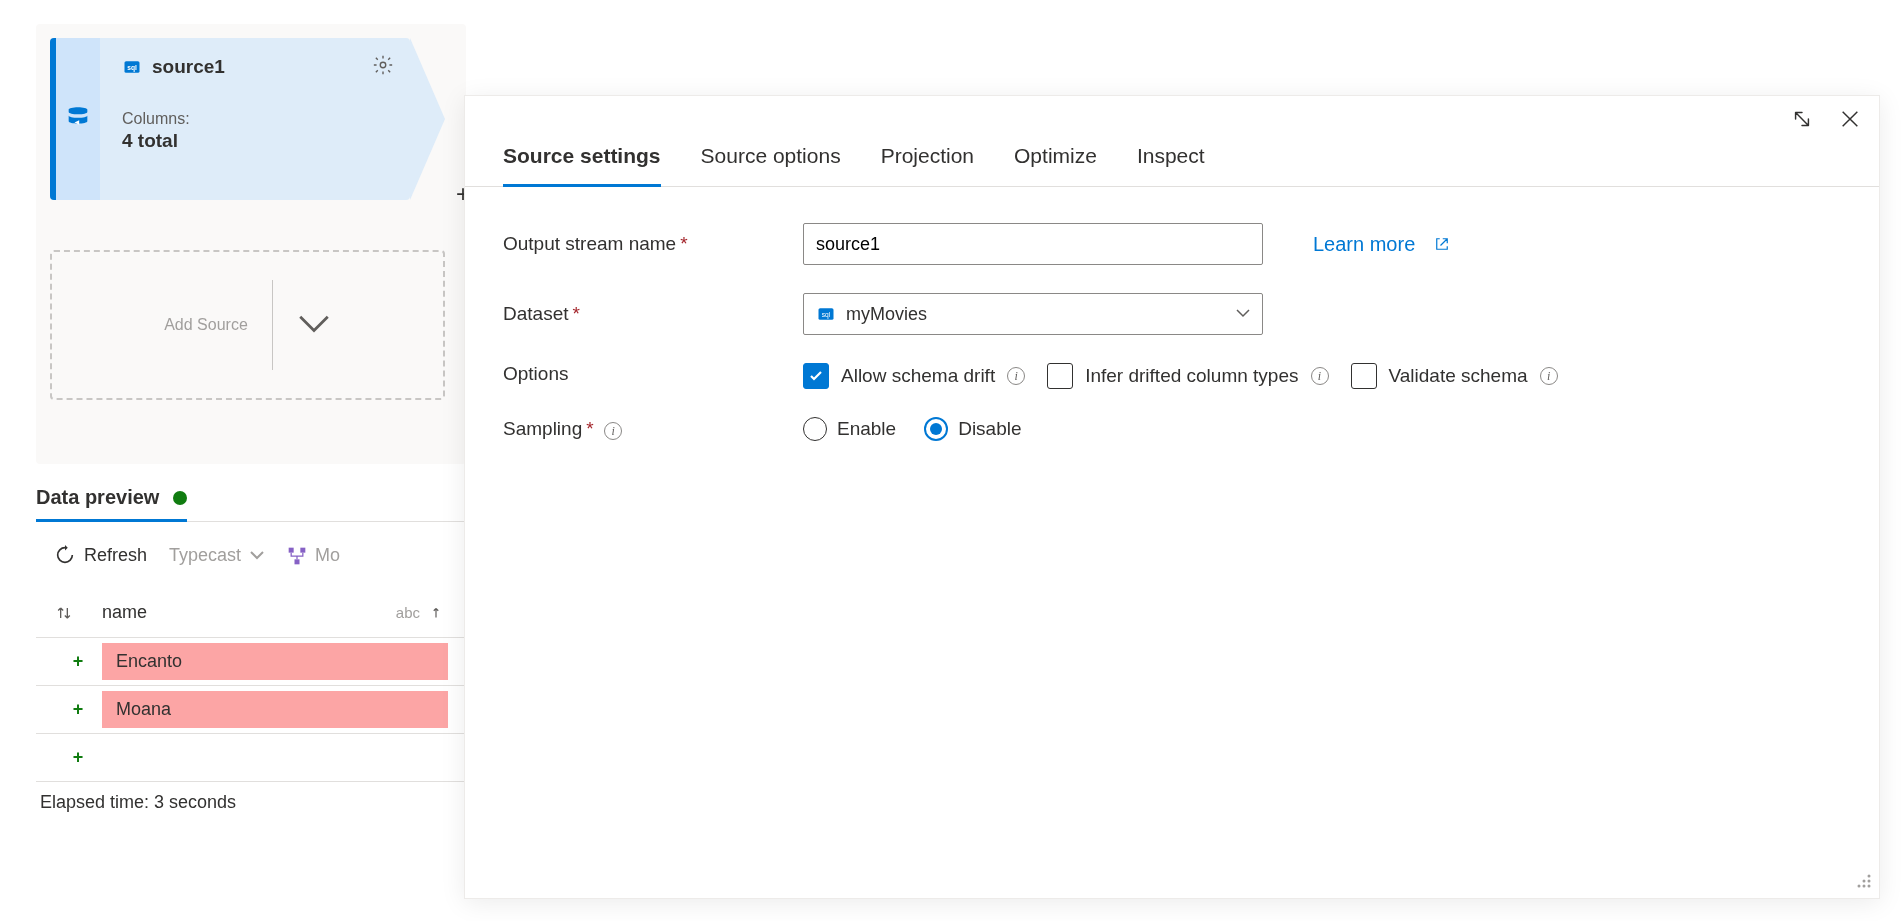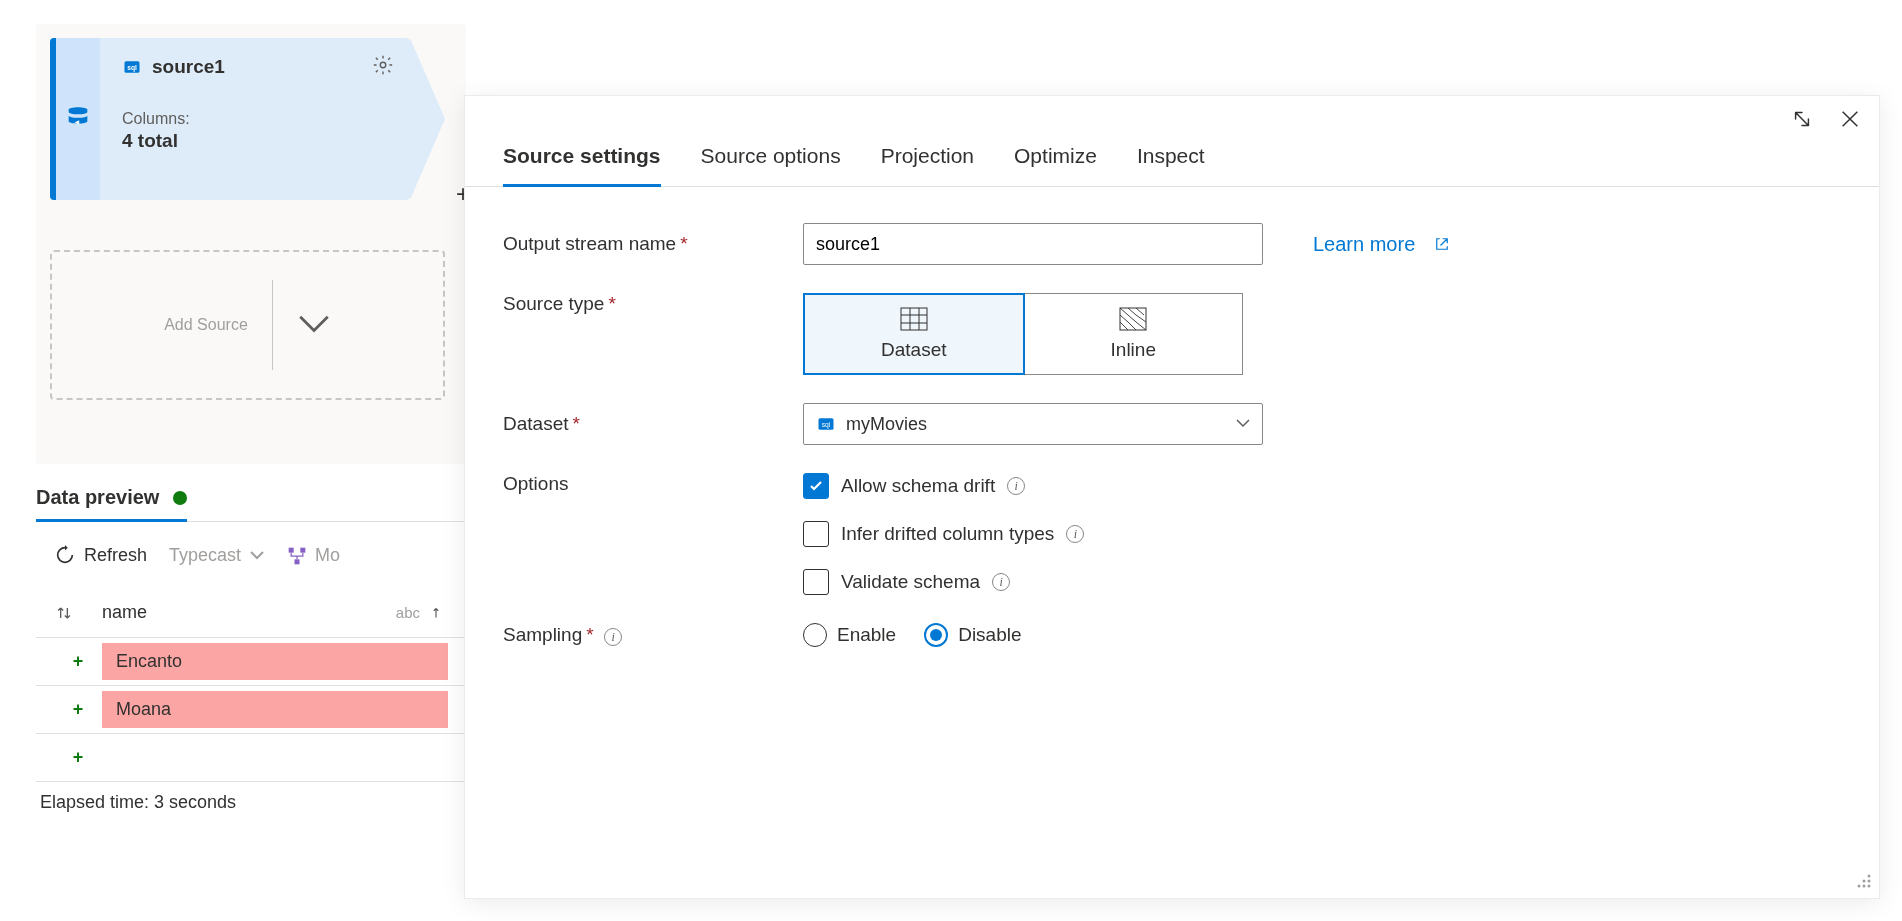--- a/index.html
+++ b/index.html
@@ -315,21 +315,21 @@
     .learn-more {
       color: #0078d4;
       font-size: 20px;
       margin-left: 50px;
       display: flex;
       align-items: center;
       gap: 18px;
     }
     .checkbox-list {
       display: flex;
-      flex-direction: column;
+      flex-direction: row;
       gap: 22px;
     }
     .checkbox-row {
       display: flex;
       align-items: center;
       gap: 12px;
       font-size: 19px;
     }
     .checkbox {
       width: 26px;
@@ -528,41 +528,20 @@
         <input class="text-input" value="source1" style="">
       </div>
       <a class="learn-more">
         <span>Learn more</span>
         <svg width="18" height="18" viewBox="0 0 24 24">
             <path d="M9 5H5v14h14v-4M13 5h6v6M19 5l-9 9" stroke="#0078d4" stroke-width="1.6" fill="none"></path>
           </svg>
       </a>
     </div>
 
-    <div class="form-row top">
-      <div class="form-label">
-        <span>Source type</span><span class="req">*</span>
-      </div>
-      <div class="toggle-group">
-        <div class="toggle-btn active">
-          <svg width="28" height="24" viewBox="0 0 28 24">
-              <rect x="1" y="1" width="26" height="22" stroke="#323130" fill="none"></rect>
-              <path d="M1 8h26M1 16h26M10 1v22M19 1v22" stroke="#323130"></path>
-            </svg>
-          <span>Dataset</span>
-        </div>
-        <div class="toggle-btn">
-          <svg width="28" height="24" viewBox="0 0 28 24">
-              <rect x="1" y="1" width="26" height="22" stroke="#323130" fill="none"></rect>
-              <path d="M1 1l8 7M9 1l8 7M17 1l8 7M1 8l8 7M9 8l8 7M17 8l10 7M1 15l8 8M9 15l8 8M17 15l10 8" stroke="#323130" stroke-width="0.9"></path>
-            </svg>
-          <span>Inline</span>
-        </div>
-      </div>
-    </div>
 
     <div class="form-row">
       <div class="form-label">
         <span>Dataset</span><span class="req">*</span>
       </div>
       <div class="form-control">
         <div class="dropdown">
           <svg width="20" height="20" viewBox="0 0 24 24">
               <rect x="3" y="5" width="18" height="14" rx="2" fill="#0078d4"></rect>
               <text x="12" y="15" text-anchor="middle" fill="#fff" font-size="8" font-family="sans-serif">sql</text>

